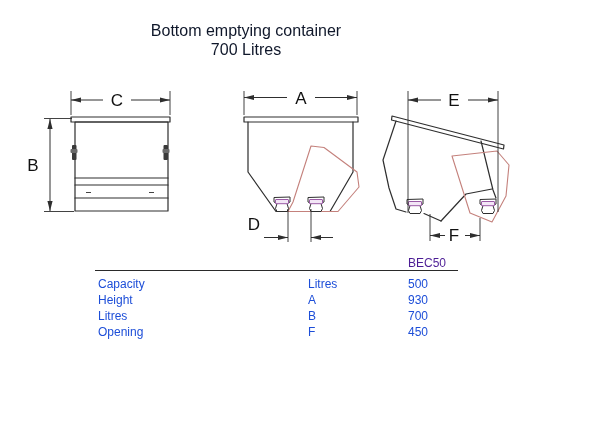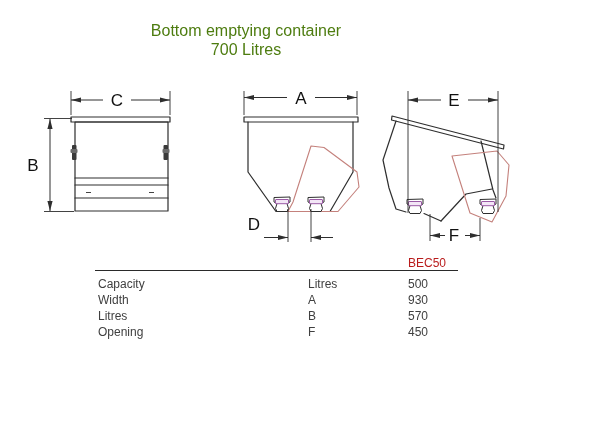--- a/index.html
+++ b/index.html
@@ -1,38 +1,38 @@
 <!DOCTYPE html>
 <html style="--line: #2e2e2e; --flap_open: #c4817c; --fork_pocket: #9a5aa5; --fork_pocket_fill: #f3e6f6;"><head>
 <meta charset="utf-8">
 <style>
   html,body{margin:0;padding:0;background:#fff;}
   #screen{
     position:relative;width:600px;height:426px;background:#ffffff;overflow:hidden;
     font-family:"Liberation Sans", sans-serif;color:#1a1a1a;
   }
   .abs{position:absolute;}
-  .title-block{left:46px;top:21px;width:400px;text-align:center;font-size:16px;line-height:19px;color:#4d7c0f;}
+  .title-block{left:46px;top:21px;width:400px;text-align:center;font-size:16px;line-height:19px;color:#0f172a;}
   svg{position:absolute;left:0;top:0;}
   .ln{stroke:var(--line);stroke-width:1.2;fill:none;stroke-linecap:round;stroke-linejoin:round;}
   .thin{stroke:var(--line);stroke-width:0.9;fill:none;}
   .dim{stroke:var(--line);stroke-width:1;fill:none;}
   .arrow{fill:var(--line);stroke:none;}
   .red{stroke:var(--flap_open);stroke-width:1.1;fill:none;stroke-linejoin:round;}
   .pocket-outline{stroke:var(--line);stroke-width:1;fill:#ffffff;stroke-linejoin:round;}
   .pocket-slot{fill:var(--fork_pocket_fill);stroke:var(--fork_pocket);stroke-width:1;}
   .latch{fill:#3a3a3a;}
   .latch2{fill:#6a6a6a;}
   .dimtext{font-family:"Liberation Sans", sans-serif;font-size:17px;fill:#111;}
-  .table-wrap{left:98px;top:276px;width:460px;font-size:12px;line-height:16px;color:#404040;}
+  .table-wrap{left:98px;top:276px;width:460px;font-size:12px;line-height:16px;color:#1d4ed8;}
   .spec-row{height:16px;white-space:nowrap;}
   .c1{display:inline-block;width:210px;vertical-align:top;}
   .c2{display:inline-block;width:100px;vertical-align:top;}
   .c3{display:inline-block;vertical-align:top;}
-  .model-header{left:408px;top:256px;font-size:12px;line-height:14px;color:#b91c1c;}
+  .model-header{left:408px;top:256px;font-size:12px;line-height:14px;color:#4c1d95;}
   .header-rule{left:95px;top:270px;width:363px;height:0;border-top:1px solid #2a2a2a;}
 </style>
 </head>
 <body>
 
 <div id="screen">
 
   <div class="abs title-block">
     <div>Bottom emptying container</div>
     <div>700 Litres</div>
@@ -130,23 +130,23 @@
   </svg>
 
   <div class="abs model-header">BEC50</div>
   <div class="abs header-rule"></div>
 
   <div class="abs table-wrap">
     <div class="spec-row">
       <span class="c1">Capacity</span><span class="c2">Litres</span><span class="c3">500</span>
     </div>
     <div class="spec-row">
-      <span class="c1">Width</span><span class="c2">A</span><span class="c3">930</span>
+      <span class="c1">Height</span><span class="c2">A</span><span class="c3">930</span>
     </div>
     <div class="spec-row">
-      <span class="c1">Litres</span><span class="c2">B</span><span class="c3">570</span>
+      <span class="c1">Litres</span><span class="c2">B</span><span class="c3">700</span>
     </div>
     <div class="spec-row">
       <span class="c1">Opening</span><span class="c2">F</span><span class="c3">450</span>
     </div>
   </div>
 
 </div>
 
 </body></html>

